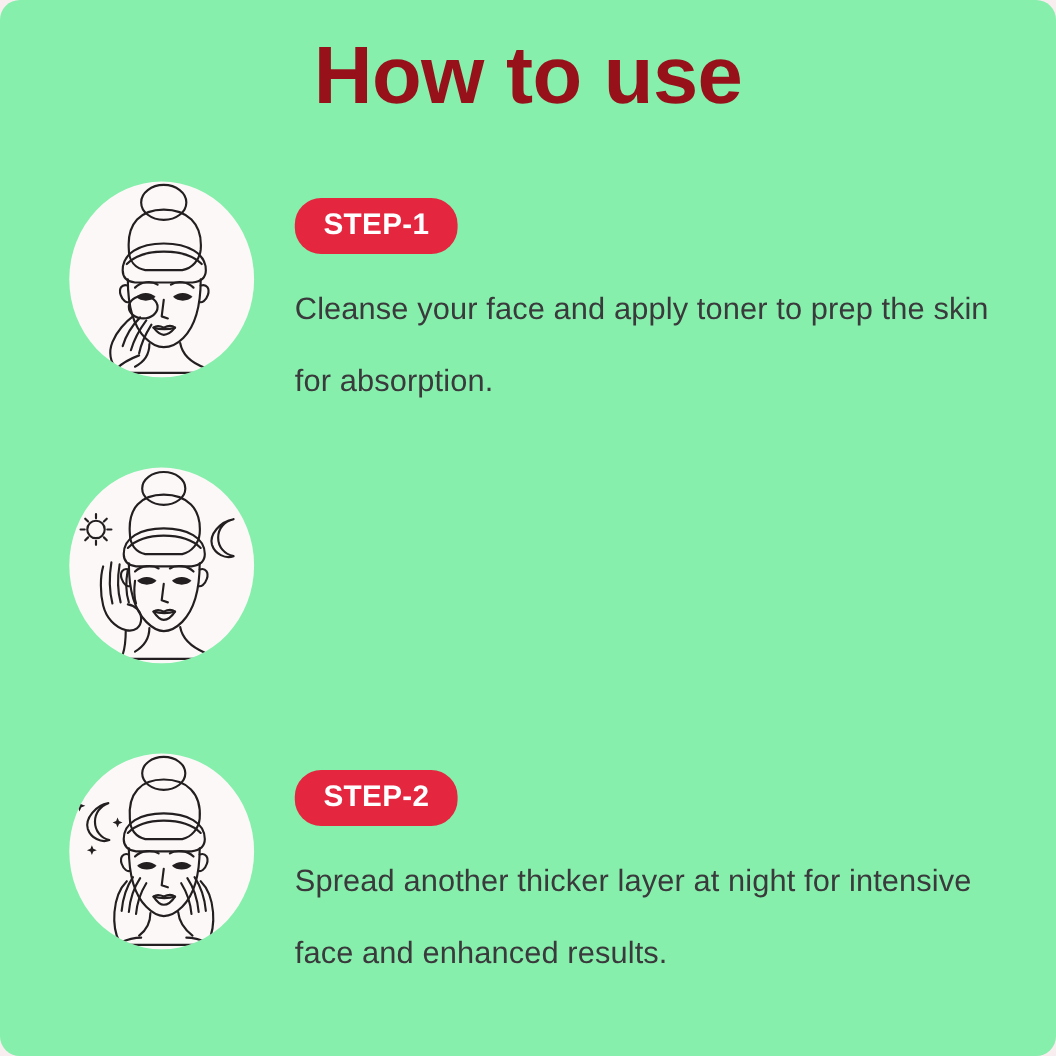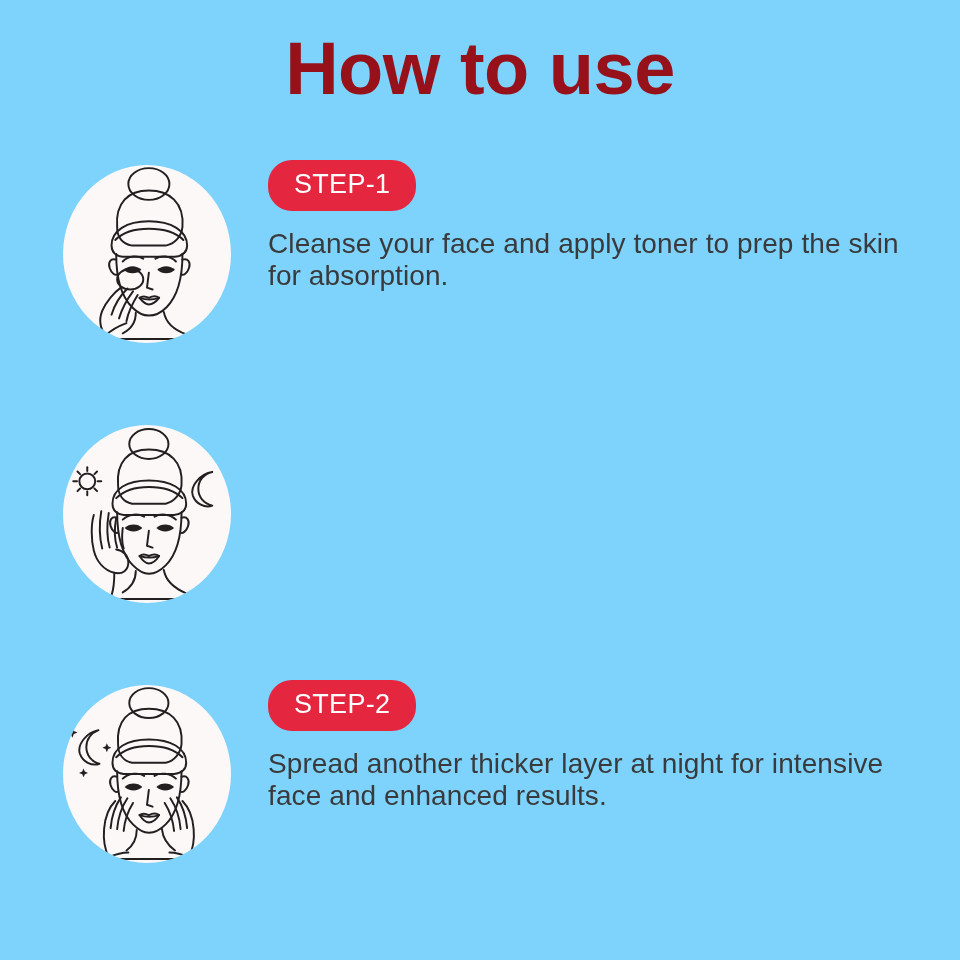--- a/index.html
+++ b/index.html
@@ -11,21 +11,22 @@
     height: 960px;
     background: #f8eef0;
     font-family: "Liberation Sans", sans-serif;
     overflow: hidden;
     position: relative;
   }
   .page {
     width: 960px;
     height: 960px;
     position: relative;
-    background: #7dd3fc;
+    background: #86efac;
+    border-radius: 18px;
   }
   .page-title {
     position: absolute;
     top: 26px;
     left: 0;
     width: 960px;
     text-align: center;
     font-size: 74px;
     line-height: 86px;
     font-weight: bold;
@@ -61,30 +62,31 @@
     position: absolute;
     left: 268px;
     top: 0;
     right: 20px;
   }
   .step-badge {
     display: inline-block;
     background: #e4263f;
     color: #ffffff;
     font-size: 27px;
-    font-weight: normal;
+    font-weight: bold;
     line-height: 1;
     padding: 11px 26px 13px 26px;
     border-radius: 24px;
     letter-spacing: 0.3px;
+    margin-top: 20px;
   }
   .step-text {
     margin-top: 17px;
     font-size: 28px;
-    line-height: 32px;
+    line-height: 65px;
     color: #3a3a3c;
     max-width: 640px;
     letter-spacing: 0.1px;
   }
   .row-2 .step-text { max-width: 660px; }
   .row-3 .step-text { max-width: 640px; }
 </style>
 </head>
 <body>
 

